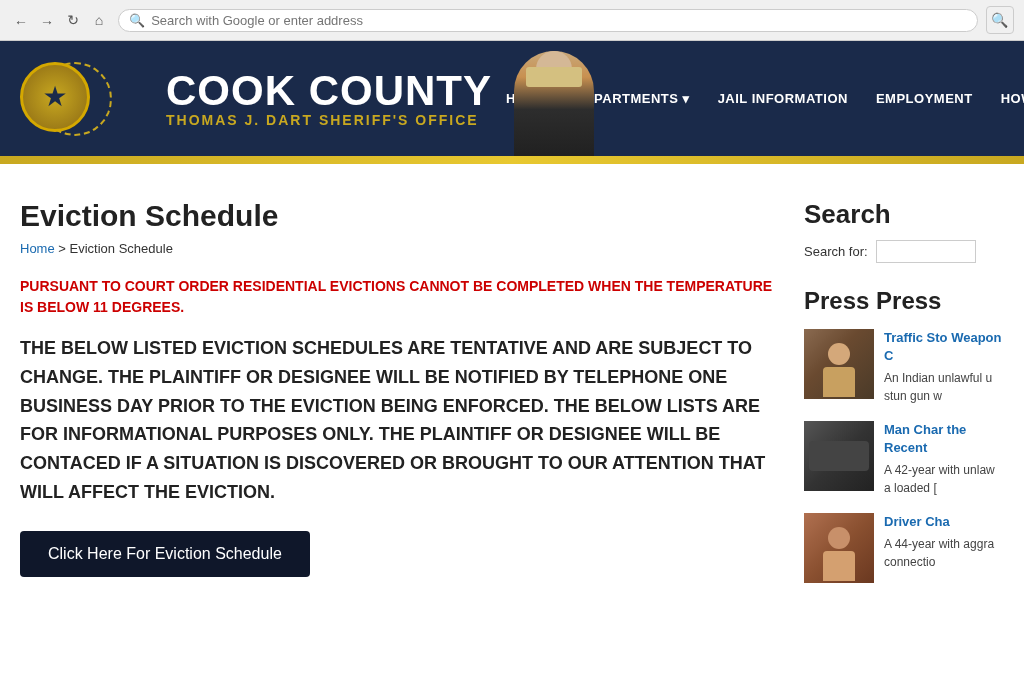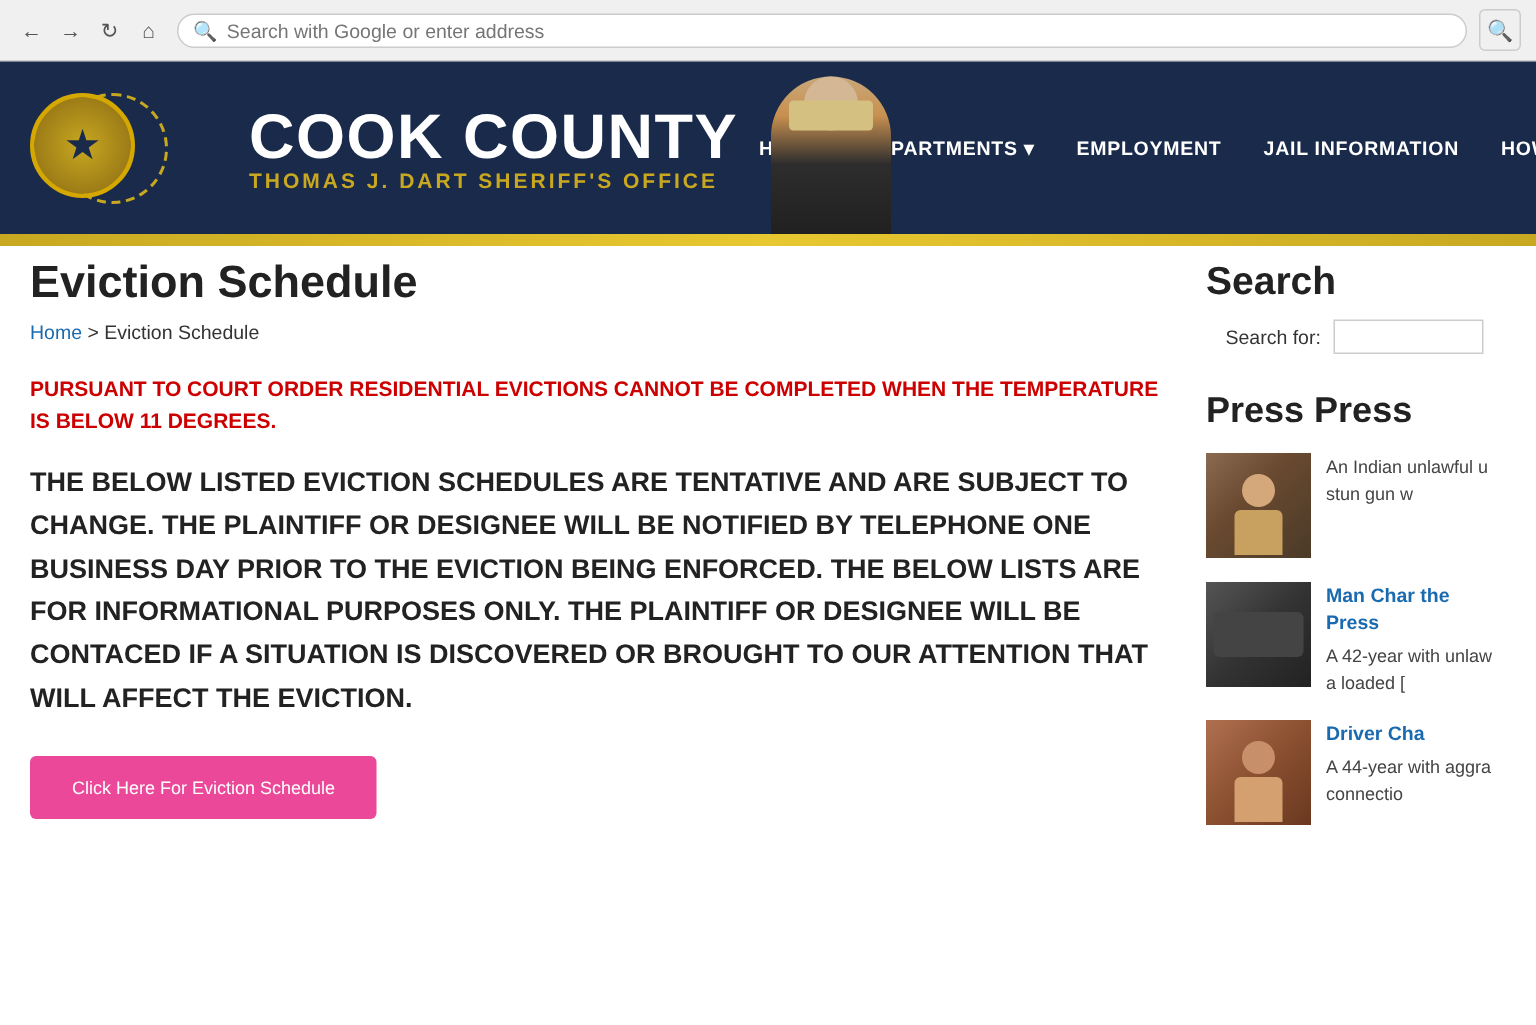--- a/index.html
+++ b/index.html
@@ -131,21 +131,21 @@
     
     .gold-bar {
       height: 8px;
       background: linear-gradient(to right, #c8a820, #e8c830, #c8a820);
     }
 
     
     .main-container {
       display: flex;
       max-width: 1024px;
-      padding: 8px 20px 20px 20px;
+      padding: 35px 20px 20px 20px;
       gap: 30px;
     }
 
     
     .content-area {
       flex: 1;
       min-width: 0;
     }
     .page-title {
       font-size: 30px;
@@ -173,25 +173,25 @@
       line-height: 1.5;
     }
     .info-text {
       font-weight: bold;
       font-size: 18px;
       color: #222;
       line-height: 1.6;
       margin-bottom: 24px;
     }
     .eviction-btn {
-      background: #ec4899;
+      background: #0f172a;
       color: #fff;
       border: none;
       padding: 14px 28px;
-      font-size: 12px;
+      font-size: 16px;
       border-radius: 4px;
       cursor: pointer;
       font-weight: normal;
     }
 
     
     .sidebar {
       width: 200px;
       flex-shrink: 0;
     }
@@ -199,21 +199,20 @@
       font-size: 26px;
       font-weight: bold;
       color: #222;
       margin-bottom: 10px;
     }
     .sidebar-search-row {
       display: flex;
       align-items: center;
       gap: 8px;
       margin-bottom: 24px;
-      margin-left: 13px;
     }
     .sidebar-search-label {
       font-size: 13px;
       color: #333;
       white-space: nowrap;
     }
     .sidebar-search-input {
       border: 1px solid #ccc;
       padding: 3px 6px;
       width: 100px;
@@ -327,22 +326,22 @@
   <div style="position:absolute; right:430px; bottom:0; width:80px; height:115px; overflow:hidden;">
     <div style="width:80px; height:130px; background: linear-gradient(to bottom, #c8a87a 0%, #c89050 20%, #2d2d2d 45%, #1a1a1a 100%); border-radius:40px 40px 0 0; position:relative; top:10px;">
       <div style="width:36px; height:36px; background:#d4b896; border-radius:50%; position:absolute; top:0; left:22px;"></div>
       <div style="position:absolute; top:16px; left:12px; width:56px; height:20px; background:#d4c080; border-radius:3px;"></div>
     </div>
   </div>
 
   <nav class="site-nav">
     <a href="#">HOME</a>
     <a href="#">DEPARTMENTS ▾</a>
+    <a href="#">JAIL INFORMATION</a>
     <a href="#">EMPLOYMENT</a>
-    <a href="#">JAIL INFORMATION</a>
     <a href="#">HOW DO I?</a>
 
   </nav>
 </div>
 
 <div class="gold-bar"></div>
 
 <div class="main-container">
 
   <div class="content-area">
@@ -369,30 +368,31 @@
     <div class="recent-press-title">Press Press</div>
 
     <div class="press-item">
       <div class="press-thumb press-thumb-1">
         <div class="person-shape">
           <div class="person-head"></div>
           <div class="person-body"></div>
         </div>
       </div>
       <div class="press-content">
+        <a href="#" class="press-link">Traffic Sto Weapon C</a>
         <span class="press-excerpt">An Indian unlawful u stun gun w</span>
       </div>
     </div>
 
     <div class="press-item">
       <div class="press-thumb press-thumb-2">
         <div class="gun-shape"></div>
       </div>
       <div class="press-content">
-        <a href="#" class="press-link">Man Char the Press</a>
+        <a href="#" class="press-link">Man Char the Recent</a>
         <span class="press-excerpt">A 42-year with unlaw a loaded [</span>
       </div>
     </div>
 
     <div class="press-item">
       <div class="press-thumb press-thumb-3">
         <div class="person-shape">
           <div class="person-head" style="background:#c8906a;"></div>
           <div class="person-body" style="background:#d4a070;"></div>
         </div>

